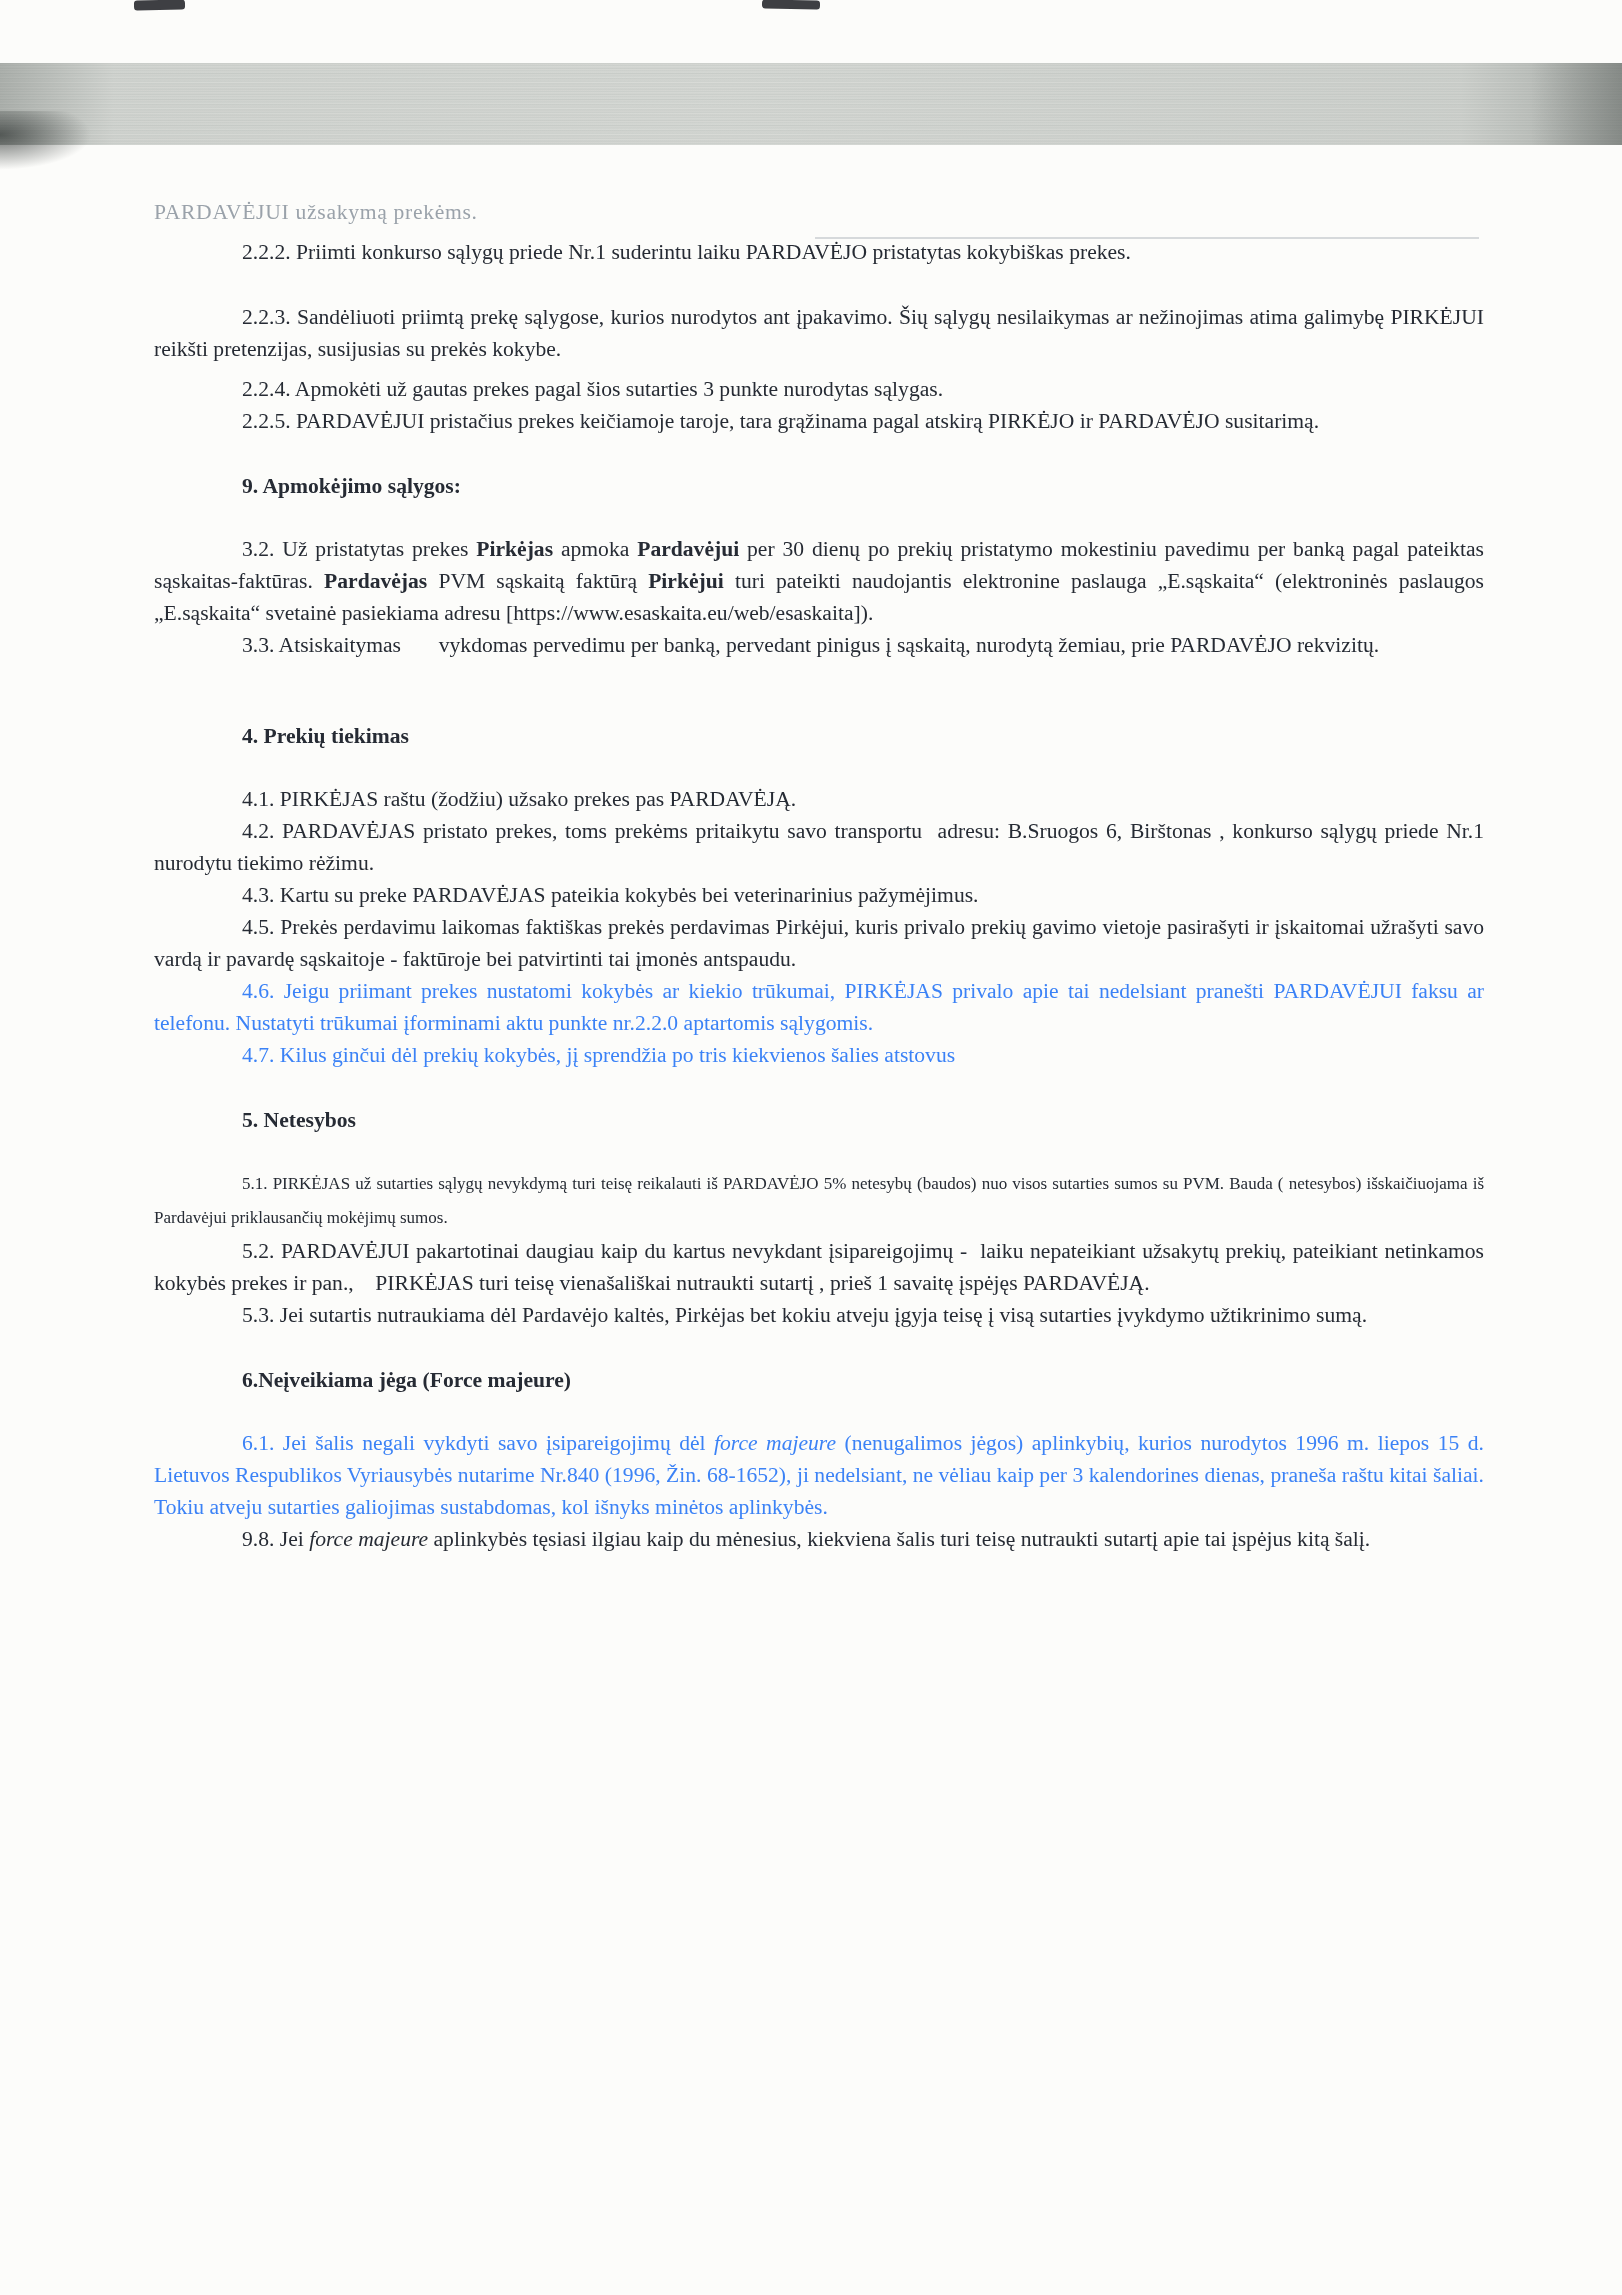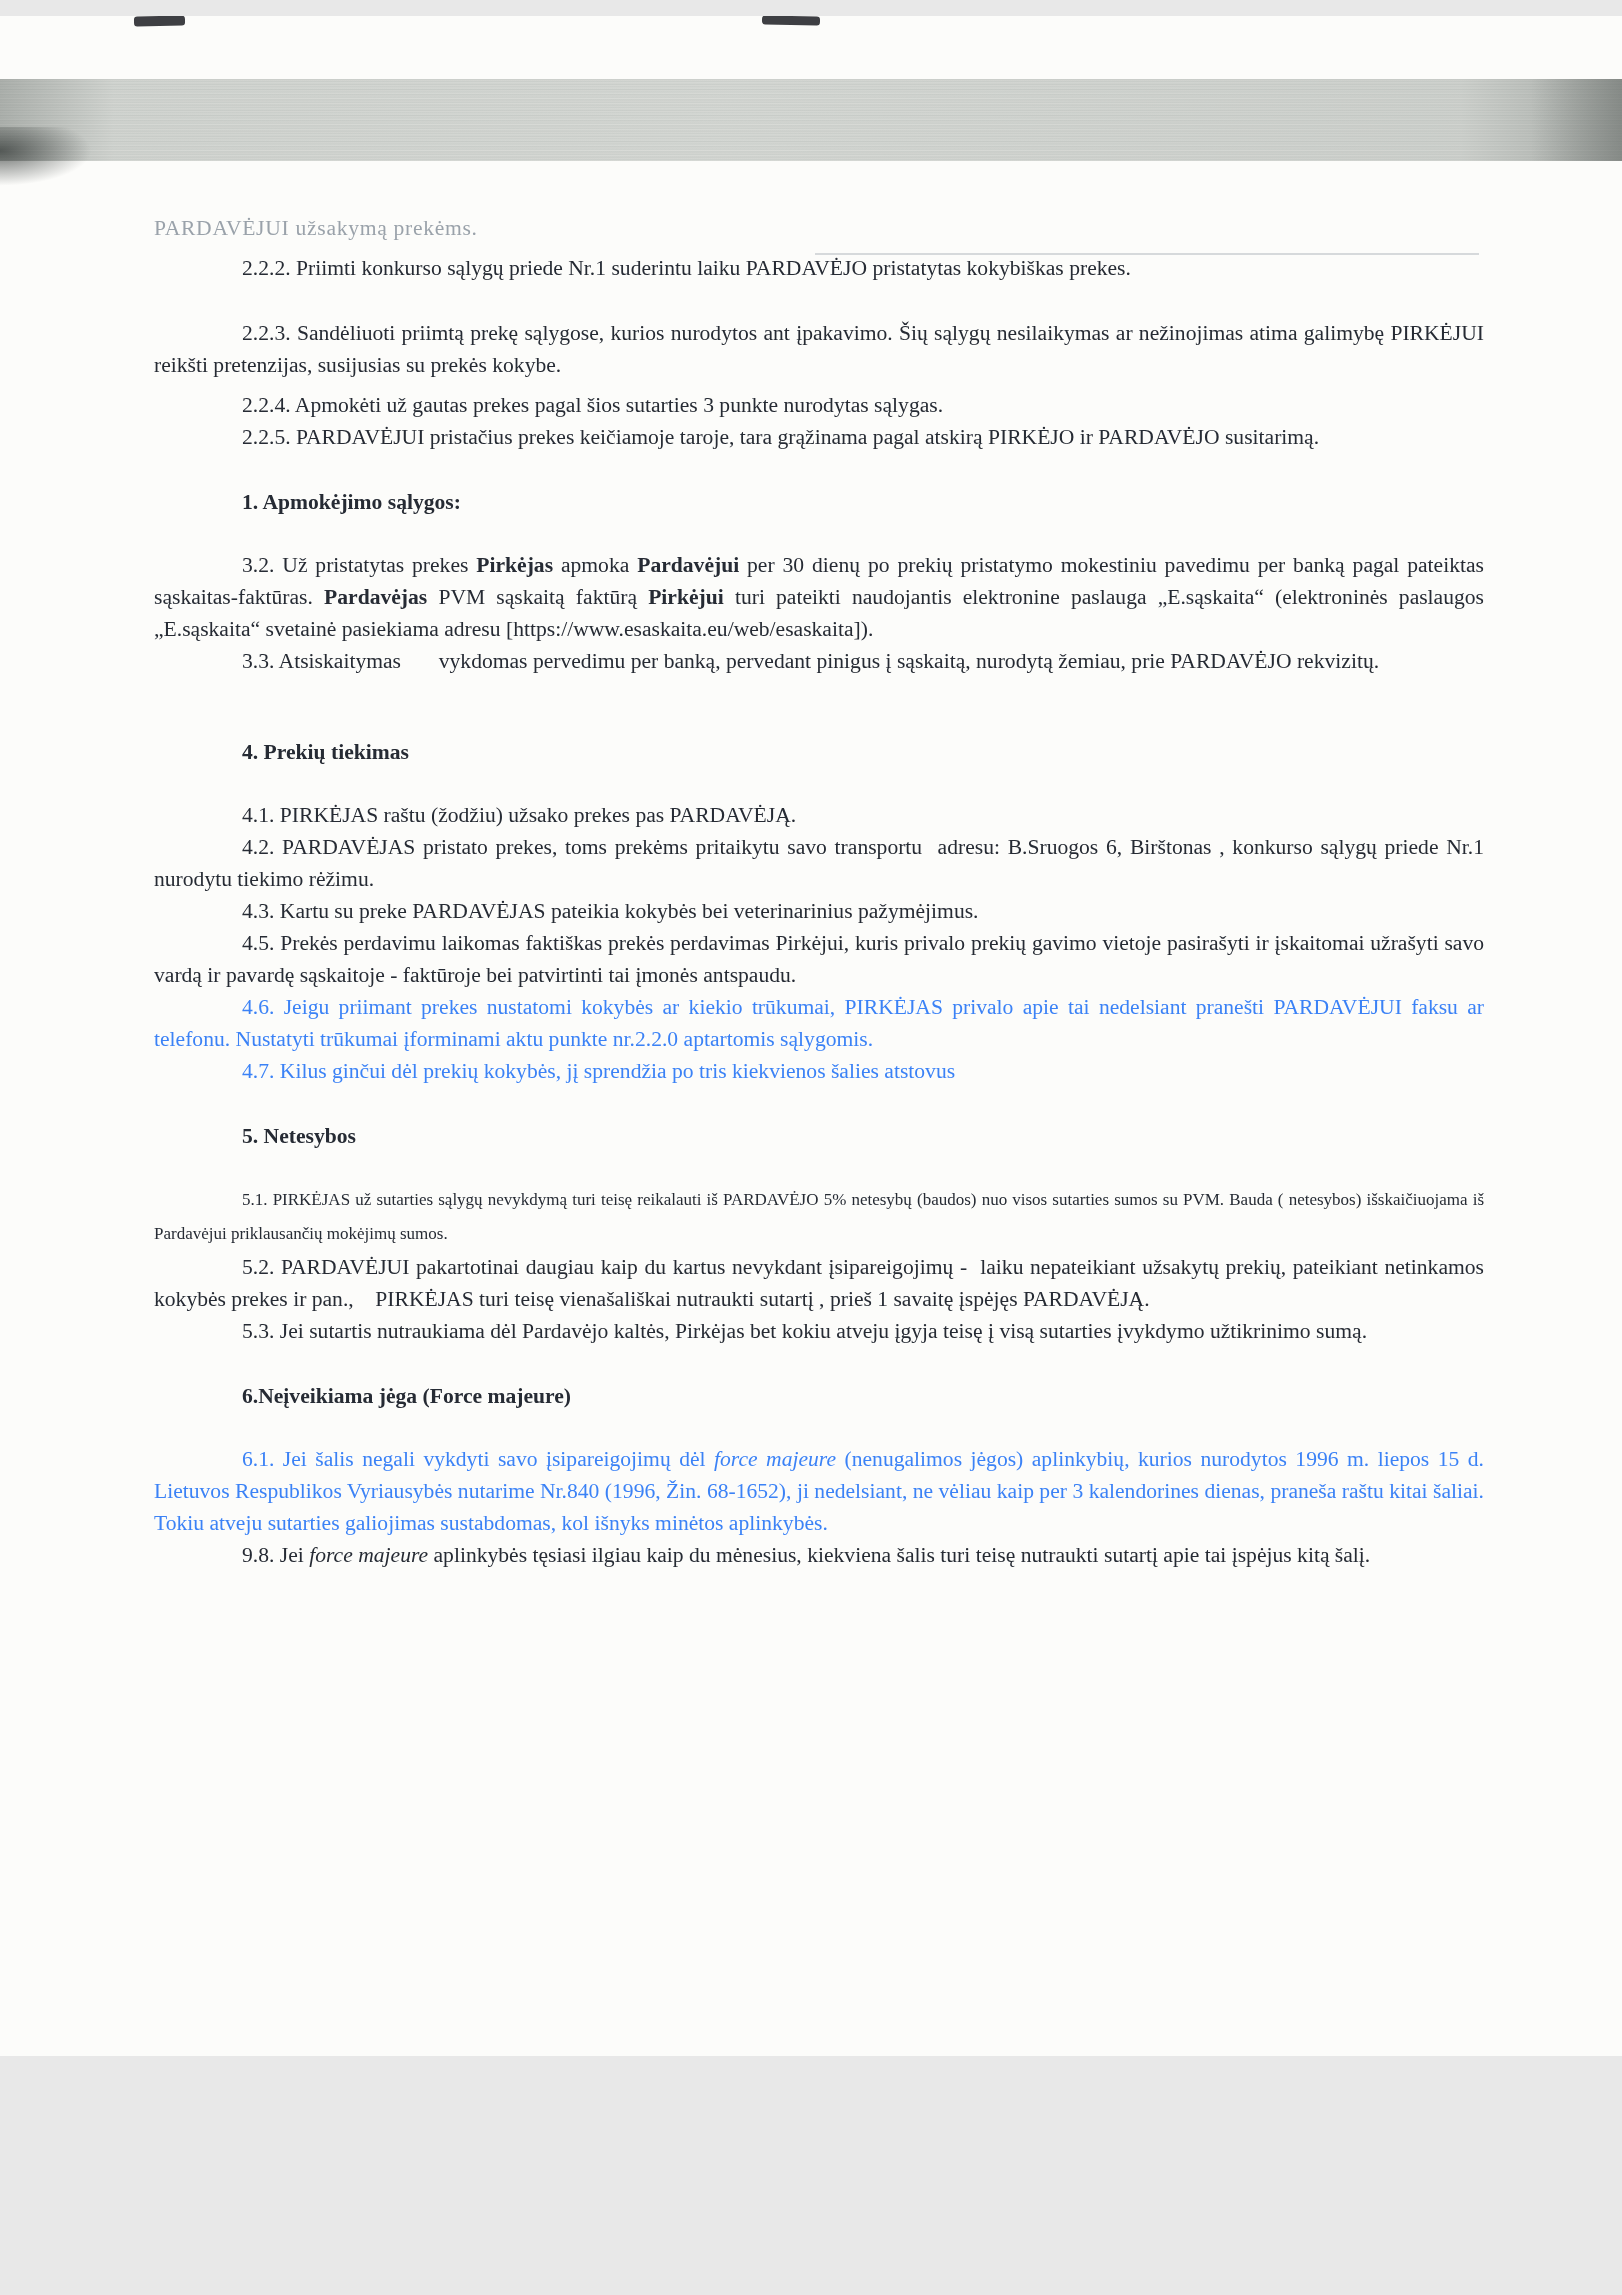--- a/index.html
+++ b/index.html
@@ -1,20 +1,20 @@
 <!DOCTYPE html>
 <html style="font-size:10.5px"><head>
 <meta charset="utf-8">
 <style>
   html, body { margin: 0; padding: 0; background: #e8e8e8; }
   .page {
     position: relative;
     width: 1623px;
-    height: 2040px;
-    margin: 16px auto;
+    height: 2295px;
+    margin: 0 auto;
     background: #fcfcfa;
     overflow: hidden;
   }
   
   .scan-band {
     position: absolute;
     left: 0; top: 63px;
     width: 1623px; height: 82px;
     background:
       linear-gradient(90deg,
@@ -75,21 +75,21 @@
   <div class="top-mark m1"></div>
   <div class="top-mark m2"></div>
   <div class="faint-line"></div>
 
   <div class="doc">
       <p class="para faded"><span>PARDAVĖJUI užsakymą prekėms.</span></p>
       <p class="para body sp-xs"><span>2.2.2. Priimti konkurso sąlygų priede Nr.1 suderintu laiku PARDAVĖJO pristatytas kokybiškas prekes.</span></p>
       <p class="para body sp-s"><span>2.2.3. Sandėliuoti priimtą prekę sąlygose, kurios nurodytos ant įpakavimo. Šių sąlygų nesilaikymas ar nežinojimas atima galimybę PIRKĖJUI reikšti pretenzijas, susijusias su prekės kokybe.</span></p>
       <p class="para body sp-xs"><span>2.2.4. Apmokėti už gautas prekes pagal šios sutarties 3 punkte nurodytas sąlygas.</span></p>
       <p class="para body"><span>2.2.5. PARDAVĖJUI pristačius prekes keičiamoje taroje, tara grąžinama pagal atskirą PIRKĖJO ir PARDAVĖJO susitarimą.</span></p>
-      <p class="para heading sp-s"><span>1. Apmokėjimo sąlygos:</span></p>
+      <p class="para heading sp-s"><span>9. Apmokėjimo sąlygos:</span></p>
       <p class="para body"><span>3.2. Už pristatytas prekes </span><span class="b">Pirkėjas</span><span> apmoka </span><span class="b">Pardavėjui</span><span> per 30 dienų po prekių pristatymo mokestiniu pavedimu per banką pagal pateiktas sąskaitas-faktūras. </span><span class="b">Pardavėjas</span><span> PVM sąskaitą faktūrą </span><span class="b">Pirkėjui</span><span> turi pateikti naudojantis elektronine paslauga „E.sąskaita“ (elektroninės paslaugos „E.sąskaita“ svetainė pasiekiama adresu [https://www.esaskaita.eu/web/esaskaita]).</span></p>
       <p class="para body"><span>3.3. Atsiskaitymas&nbsp;&nbsp;&nbsp;&nbsp;&nbsp;&nbsp; vykdomas pervedimu per banką, pervedant pinigus į sąskaitą, nurodytą žemiau, prie PARDAVĖJO rekvizitų.</span></p>
       <p class="para heading sp-l"><span>4. Prekių tiekimas</span></p>
       <p class="para body"><span>4.1. PIRKĖJAS raštu (žodžiu) užsako prekes pas PARDAVĖJĄ.</span></p>
       <p class="para body"><span>4.2. PARDAVĖJAS pristato prekes, toms prekėms pritaikytu savo transportu&nbsp; adresu: B.Sruogos 6, Birštonas , konkurso sąlygų priede Nr.1 nurodytu tiekimo rėžimu.</span></p>
       <p class="para body"><span>4.3. Kartu su preke PARDAVĖJAS pateikia kokybės bei veterinarinius pažymėjimus.</span></p>
       <p class="para body"><span>4.5. Prekės perdavimu laikomas faktiškas prekės perdavimas Pirkėjui, kuris privalo prekių gavimo vietoje pasirašyti ir įskaitomai užrašyti savo vardą ir pavardę sąskaitoje - faktūroje bei patvirtinti tai įmonės antspaudu.</span></p>
       <p class="para body dim"><span>4.6. Jeigu priimant prekes nustatomi kokybės ar kiekio trūkumai, PIRKĖJAS privalo apie tai nedelsiant pranešti PARDAVĖJUI faksu ar telefonu. Nustatyti trūkumai įforminami aktu punkte nr.2.2.0 aptartomis sąlygomis.</span></p>
       <p class="para body dim"><span>4.7. Kilus ginčui dėl prekių kokybės, jį sprendžia po tris kiekvienos šalies atstovus</span></p>
       <p class="para heading sp-s"><span>5. Netesybos</span></p>

